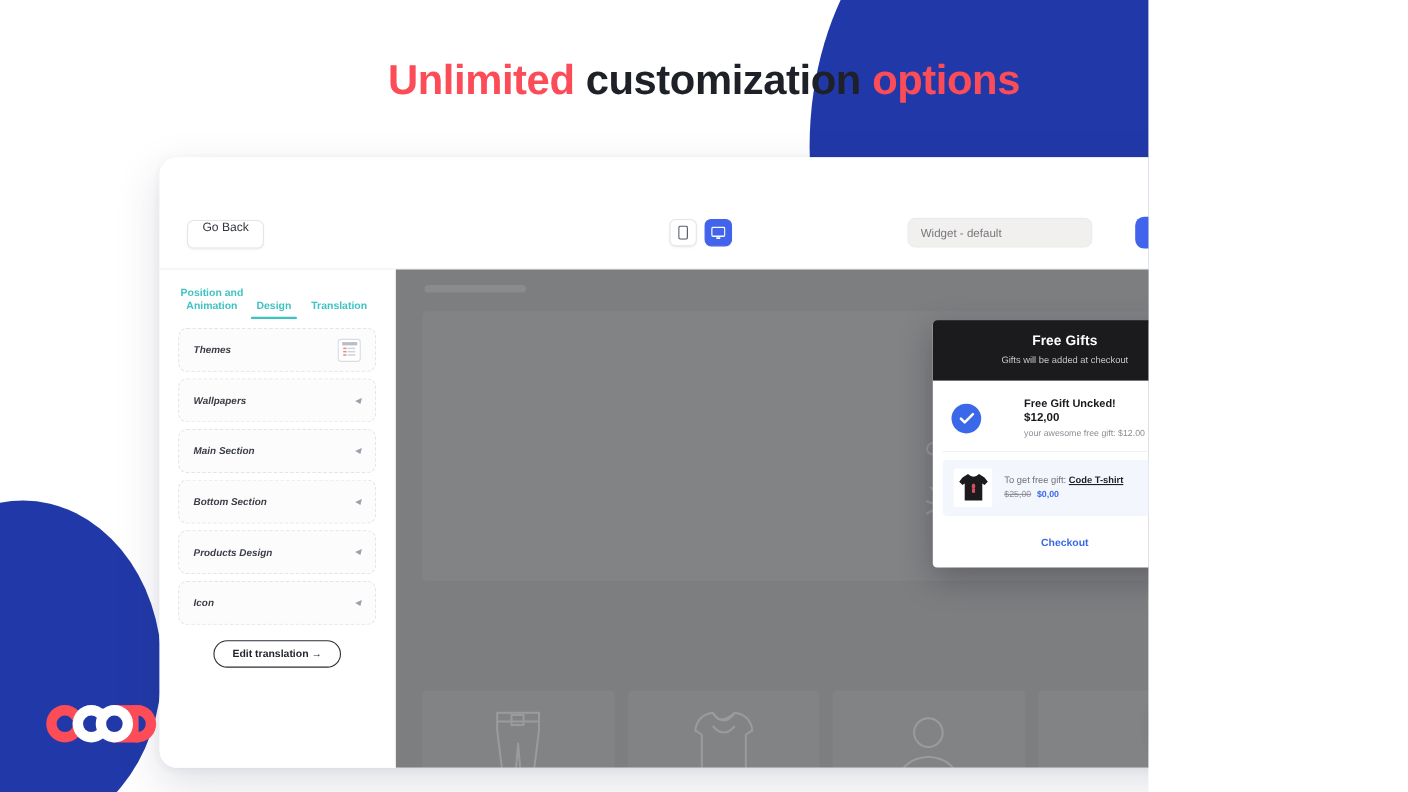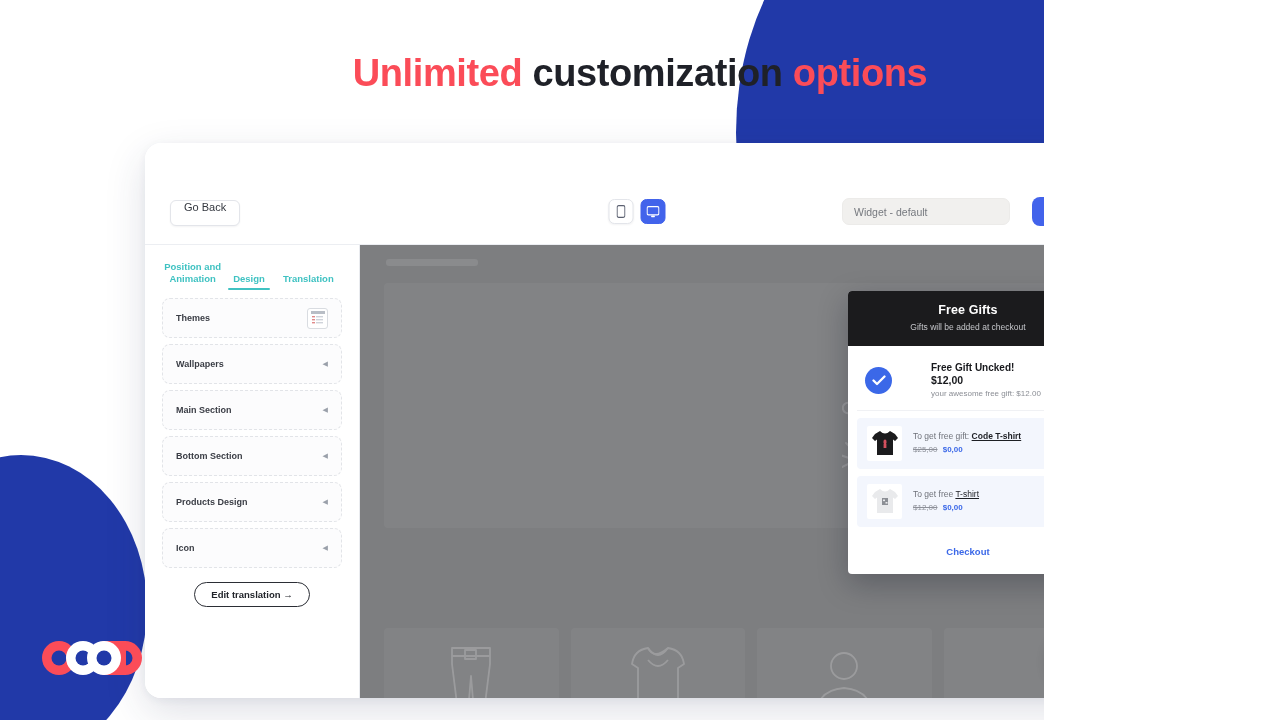--- a/index.html
+++ b/index.html
@@ -82,21 +82,21 @@
   }
   .dev-btn {
     width: 25px; height: 25px; border-radius: 6px;
     display: flex; align-items: center; justify-content: center;
     cursor: pointer;
   }
   .dev-btn.off { background: #fff; border: 1px solid #e3e5ea; box-shadow: 0 1px 2px rgba(22,29,37,.05); }
   .dev-btn.on  { background: #4263EB; border: 1px solid #4263EB; }
 
   .widget-select {
-    position: absolute; right: 118px; top: -2px;
+    position: absolute; right: 135px; top: -2px;
     width: 168px; height: 27px;
     background: #f1f0ee; border: 1px solid #ecebe9;
     border-radius: 7px;
     display: flex; align-items: center;
     padding: 0 11px;
     font-size: 10.5px; color: #76797f;
     cursor: pointer;
   }
   .update-btn {
     position: absolute; right: 25px; top: -3px;
@@ -139,20 +139,21 @@
 
   .panel-list { margin-top: 8px; display: flex; flex-direction: column; gap: 6px; }
   .panel {
     height: 40px;
     border: 1px dashed #e2e4e8;
     border-radius: 8px;
     background: #fcfcfd;
     display: flex; align-items: center;
     padding: 0 13px;
     cursor: pointer;
+    font-style: italic;
   }
   .panel .label { font-size: 9px; font-weight: 700; color: #3a3d45; flex: 1 1 auto; }
   .panel .chev  { font-size: 7px; color: #9aa0aa; }
   .themes-thumb {
     width: 21px; height: 21px; border: 1px solid #d9dce1;
     border-radius: 3px; background: #fff;
     display:flex; align-items:center; justify-content:center;
   }
 
   .edit-trans-wrap { display: flex; justify-content: center; margin-top: 14px; }
@@ -510,40 +511,20 @@
                   <span>To get free gift:</span>
                   <b>Code T-shirt</b>
                 </div>
                 <div class="gi-price">
                   <span class="old">$25,00</span>
                   <span class="new">$0,00</span>
                 </div>
               </span>
             </div>
 
-            <div class="gift-item">
-              <span class="gi-thumb light">
-                <svg width="30" height="28" viewBox="0 0 30 28">
-                  <path d="M10 2 L5 5 L2 9 L5 12 L7 10.5 L7 26 L23 26 L23 10.5 L25 12 L28 9 L25 5 L20 2 Q15 7 10 2 Z" fill="#e9eaec"></path>
-                  <rect x="12" y="11" width="6" height="7" fill="#8c8f95"></rect>
-                  <rect x="13" y="12.5" width="2" height="1.6" fill="#e9eaec"></rect>
-                  <rect x="15.5" y="15" width="2" height="1.6" fill="#e9eaec"></rect>
-                </svg>
-              </span>
-              <span class="gi-text">
-                <div class="gi-line">
-                  <span>To get free</span>
-                  <span class="plain-link">T-shirt</span>
-                </div>
-                <div class="gi-price">
-                  <span class="old">$12,00</span>
-                  <span class="new">$0,00</span>
-                </div>
-              </span>
-            </div>
           </div>
 
           <div class="gw-foot">
             <a class="gw-checkout">Checkout</a>
           </div>
         </div>
 
         <div class="fab-gift">
           <svg width="30" height="29" viewBox="0 0 30 29">
             <g stroke="#1b1b1d" stroke-width="1.5" fill="none" stroke-linejoin="round">

